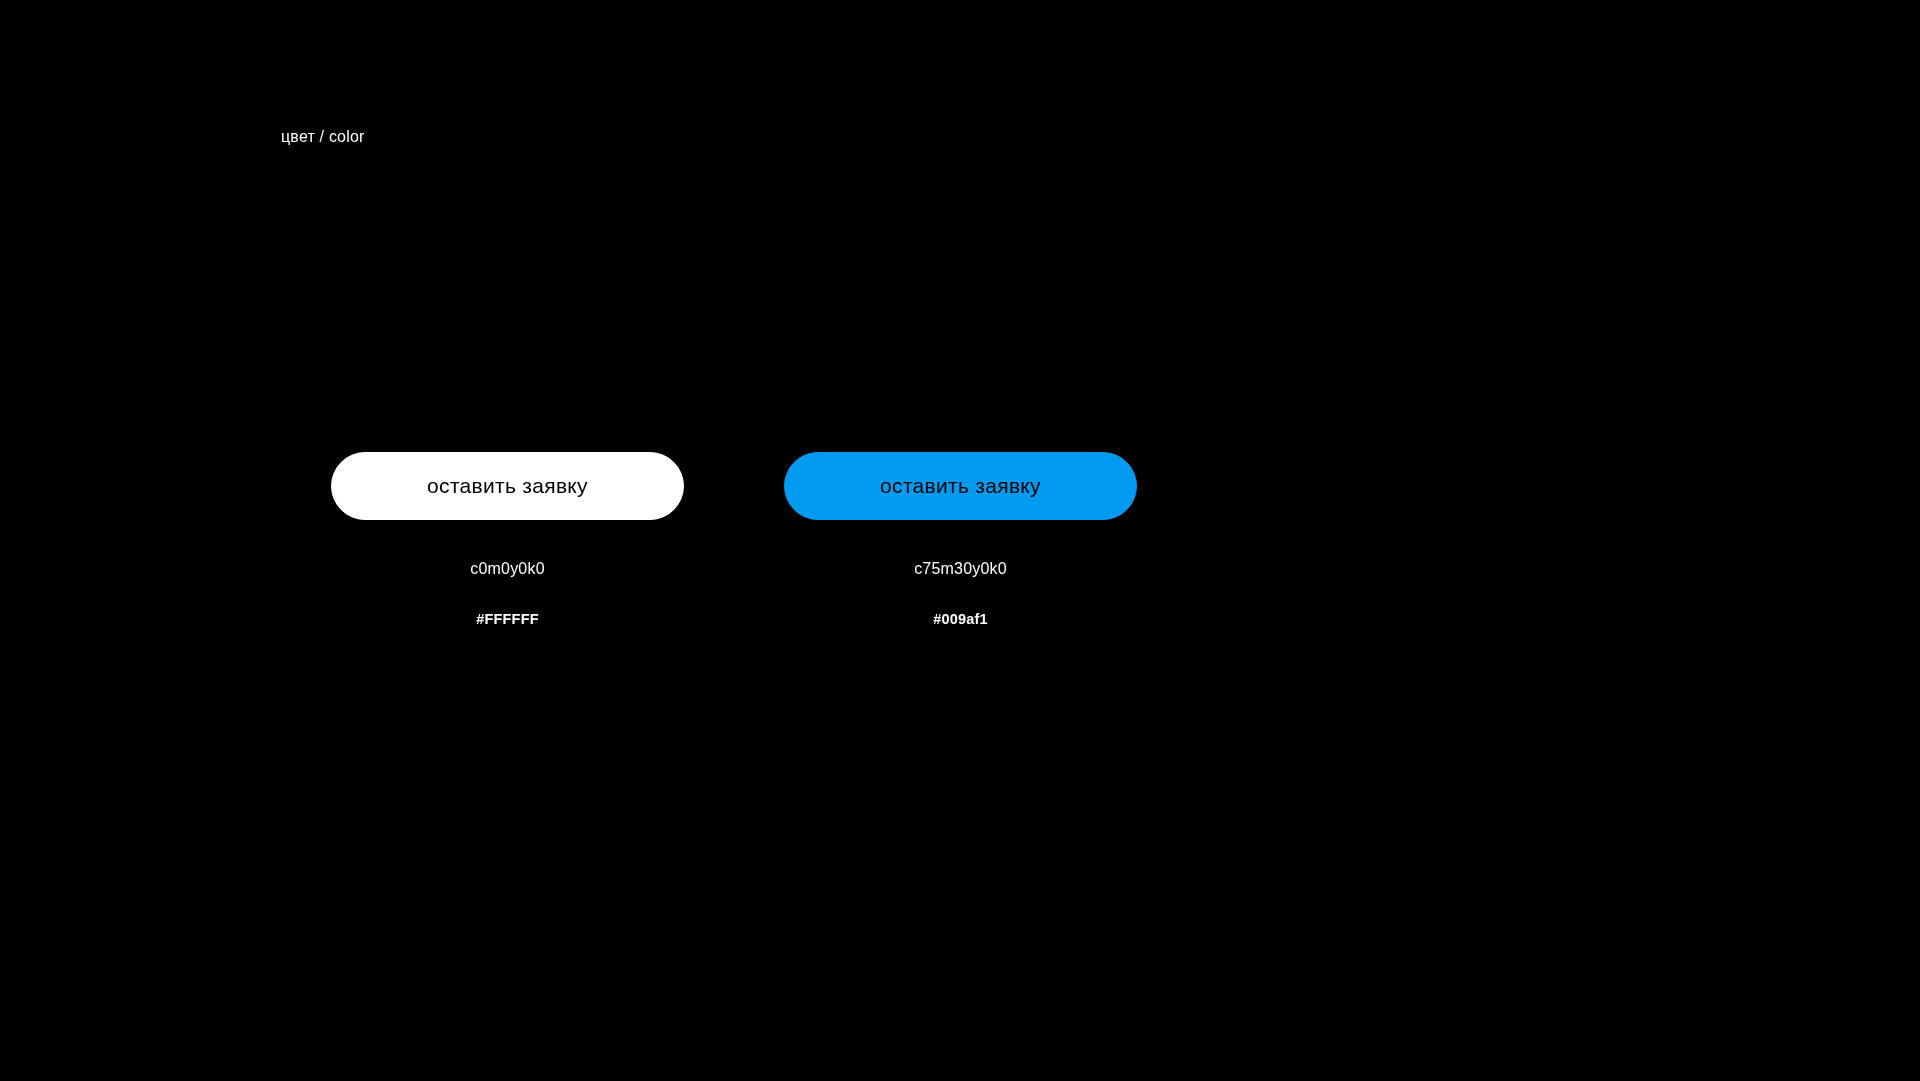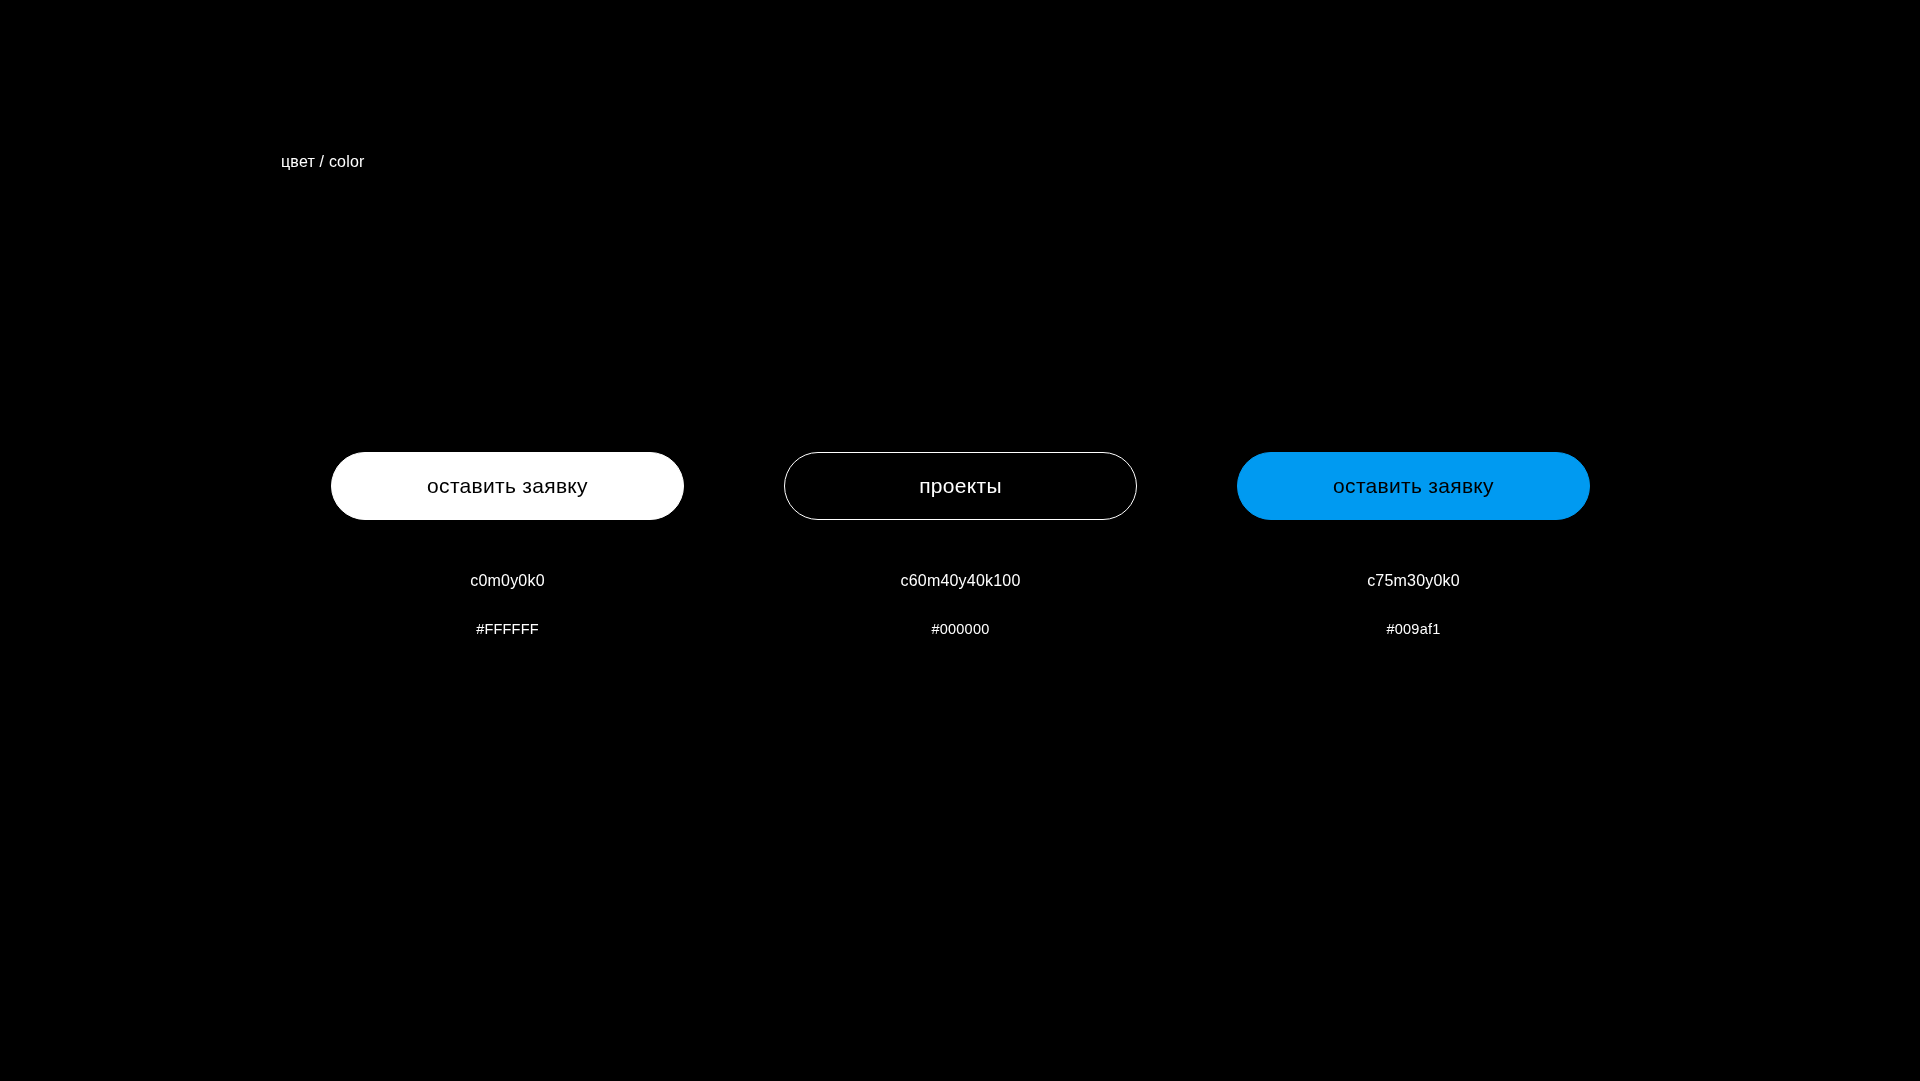--- a/index.html
+++ b/index.html
@@ -20,21 +20,21 @@
   .page {
     position: relative;
     width: 1920px;
     height: 1081px;
     background: #000000;
   }
 
   .section-label {
     position: absolute;
     left: 281px;
-    top: 152px;
+    top: 127px;
     font-size: 16px;
     line-height: 20px;
     letter-spacing: 0.2px;
     color: #ffffff;
     font-weight: 400;
     white-space: nowrap;
   }
 
   .swatch-row {
     position: absolute;
@@ -45,21 +45,20 @@
     display: flex;
     flex-direction: row;
     align-items: flex-start;
   }
 
   .swatch {
     width: 453px;
     display: flex;
     flex-direction: column;
     align-items: center;
-    gap: 12px;
   }
 
   .pill {
     width: 353px;
     height: 68px;
     border-radius: 34px;
     display: flex;
     align-items: center;
     justify-content: center;
     box-sizing: border-box;
@@ -90,48 +89,44 @@
   .cmyk {
     margin-top: 40px;
     font-size: 16px;
     line-height: 18px;
     color: #ffffff;
     letter-spacing: 0.2px;
     white-space: nowrap;
   }
 
   .hex {
-    margin-top: 18px;
+    margin-top: 32px;
     font-size: 14.5px;
     line-height: 18px;
     color: #ffffff;
     letter-spacing: 0.2px;
     white-space: nowrap;
+    font-weight: bold;
   }
 </style>
 </head>
 <body>
 
 <div class="page">
 
   <div class="section-label">цвет / color</div>
 
   <div class="swatch-row">
 
     <div class="swatch">
       <div class="pill pill-white">оставить заявку</div>
       <div class="cmyk">c0m0y0k0</div>
       <div class="hex">#FFFFFF</div>
     </div>
 
-    <div class="swatch">
-      <div class="pill pill-outline">проекты</div>
-      <div class="cmyk">c60m40y40k100</div>
-      <div class="hex">#000000</div>
-    </div>
 
     <div class="swatch">
       <div class="pill pill-blue">оставить заявку</div>
       <div class="cmyk">c75m30y0k0</div>
       <div class="hex">#009af1</div>
     </div>
 
   </div>
 </div>
 

